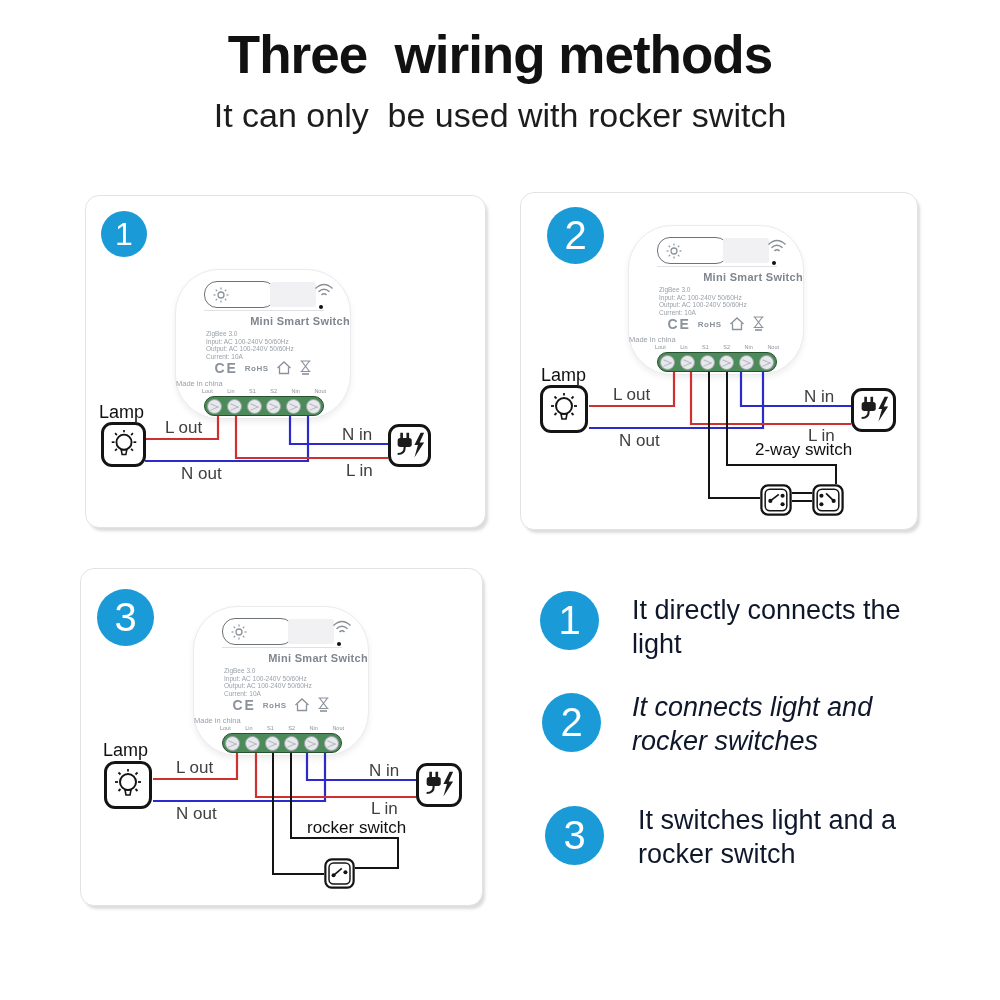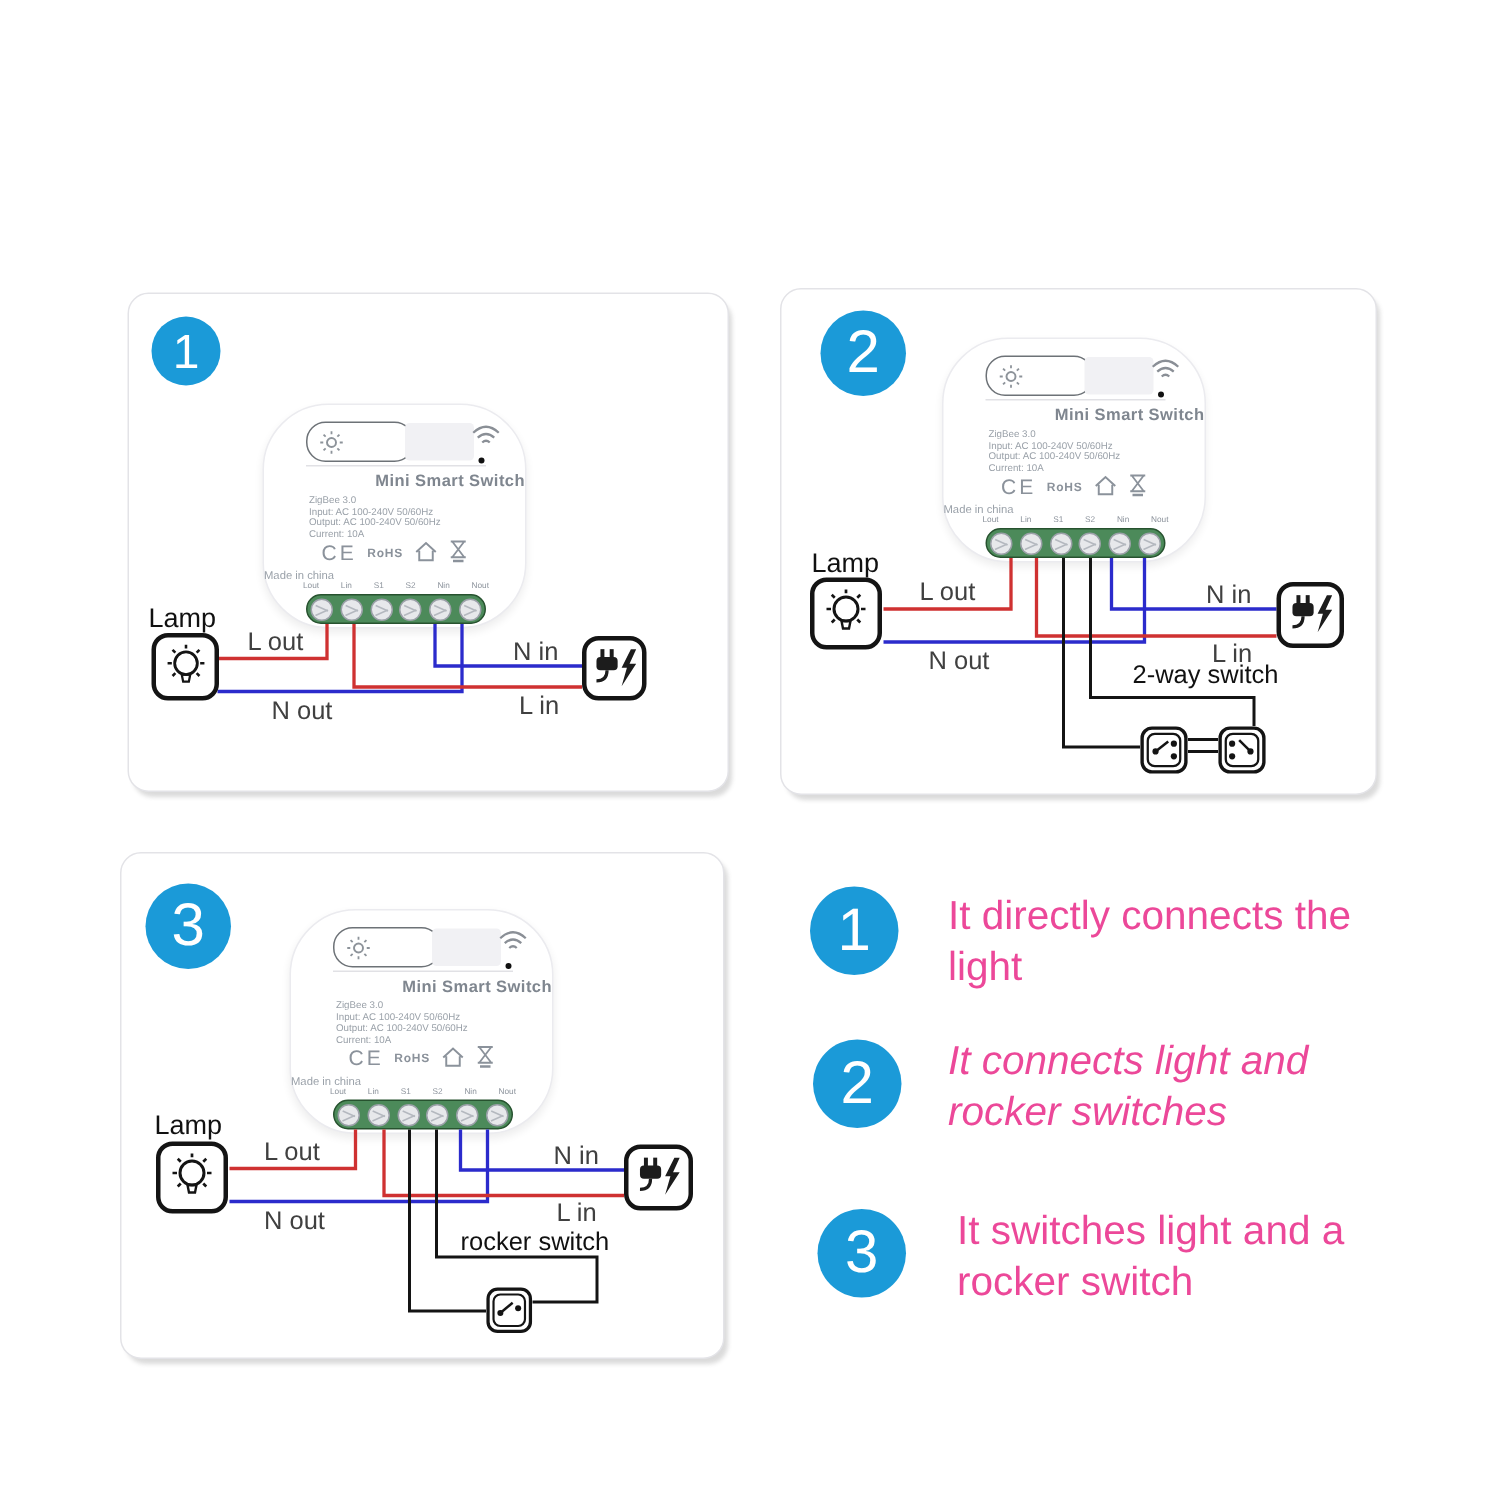--- a/index.html
+++ b/index.html
@@ -38,21 +38,21 @@
   .dev-ind svg{margin-left:8px;}
   .dev-btn{position:absolute;left:94px;top:12px;width:46px;height:25px;background:#f1f1f4;border-radius:3px;}
   .dev-line{position:absolute;left:28px;right:26px;top:40px;height:1px;background:#e1e1e5;}
   .dev-wifi{position:absolute;right:15px;top:12px;}
   .dev-dot{position:absolute;right:27px;top:35px;width:4px;height:4px;border-radius:50%;background:#111;}
   .dev-name{position:absolute;left:0;top:45px;width:100%;text-align:right;
     font-size:11px;font-weight:700;color:#7f868f;letter-spacing:.3px;}
   .dev-specs{position:absolute;left:30px;top:60px;font-size:6.5px;line-height:7.5px;color:#9aa1a9;}
   .dev-certs{position:absolute;left:0;top:90px;width:100%;display:flex;align-items:center;
     justify-content:center;gap:7px;color:#8b929b;}
-  .ce-mark{font-size:14px;font-weight:400;letter-spacing:2px;}
+  .ce-mark{font-size:14px;font-weight:700;letter-spacing:2px;}
   .rohs-mark{font-size:8px;font-weight:700;letter-spacing:.5px;}
   .dev-made{position:absolute;left:0;top:109px;width:100%;text-align:left;font-size:7.5px;color:#9aa1a9;}
   .dev-terms{position:absolute;left:26px;top:118px;width:124px;display:flex;
     justify-content:space-between;font-size:5.5px;color:#8b929b;}
   .dev-strip{position:absolute;left:28px;top:126px;width:120px;height:20px;
     background:var(--terminal-green);border:1px solid #27522f;border-radius:10px;
     display:flex;align-items:center;justify-content:space-between;padding:0 2px;}
   .screw{position:relative;width:15px;height:15px;border-radius:50%;background:#e7e8eb;border:1px solid #9ba0a8;}
   .screw::before,.screw::after{content:"";position:absolute;left:2px;right:2px;height:1.4px;background:#b4b8bf;}
   .screw::before{top:5px;transform:rotate(24deg);}
@@ -73,27 +73,29 @@
 
   .sw-outer{fill:#fff;stroke:#141414;stroke-width:2.4;}
   .sw-inner{fill:none;stroke:#141414;stroke-width:1.6;}
   .sw-dot{fill:#141414;}
   .sw-lever{stroke:#141414;stroke-width:1.8;}
   .rocker-box{position:absolute;}
 
   
   .legend-circle{position:absolute;width:59px;height:59px;border-radius:50%;background:var(--accent-blue);
     color:#fff;display:flex;align-items:center;justify-content:center;font-size:40px;}
-  .legend-text{position:absolute;width:292px;font-size:27px;line-height:34px;color:#ec4899;}
+  .legend-text{position:absolute;width:292px;font-size:27px;line-height:34px;color:#0f172a;}
 </style>
 </head>
 <body>
 
 <div class="page">
 
+  <h1 class="title">Three  wiring methods</h1>
+  <div class="subtitle">It can only  be used with rocker switch</div>
 
   <section class="panel panel-1">
     <div class="num-circle nc-46" style="left:15px;top:15px;">1</div>
     <div style="position:absolute;left:89px;top:73px;">
   <div class="device">
     <div class="dev-ind">
       <svg width="16" height="16" viewBox="0 0 16 16">
         <circle cx="8" cy="8" r="3" fill="none" stroke="#8d939a" stroke-width="1.3"></circle>
         <g stroke="#8d939a" stroke-width="1.2">
           <line x1="8" y1="0.5" x2="8" y2="2.5"></line>

